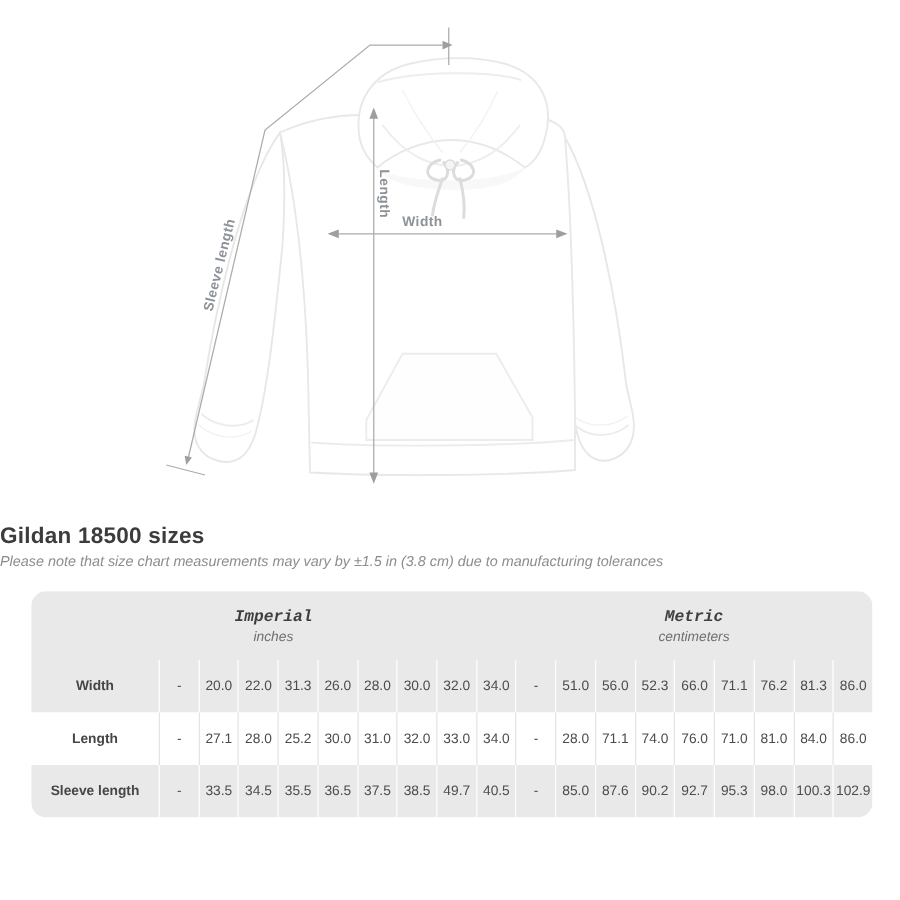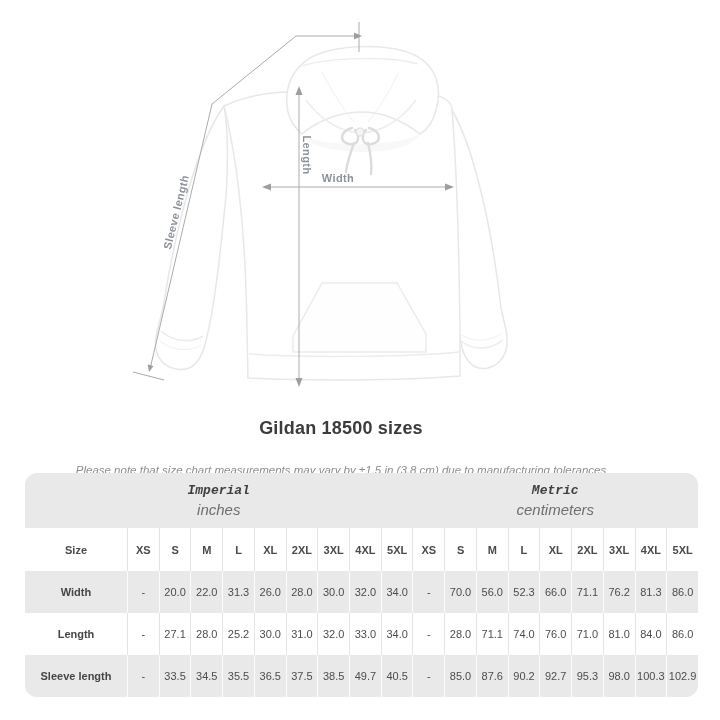--- a/index.html
+++ b/index.html
@@ -9,32 +9,32 @@
   
   .figure{position:absolute;left:0;top:0;width:720px;height:410px;}
   .figure svg{position:absolute;left:0;top:0;}
   .measure-label{position:absolute;font-size:11px;color:#8d9298;letter-spacing:.4px;
                  white-space:nowrap;font-weight:bold;}
   .lbl-length{left:307px;top:155px;transform:translate(-50%,-50%) rotate(90deg);}
   .lbl-width{left:338px;top:178px;transform:translate(-50%,-50%);}
   .lbl-sleeve{left:176px;top:212px;transform:translate(-50%,-50%) rotate(-76deg);}
 
   
-  .caption{position:absolute;left:0;top:418px;width:682px;text-align:center;}
+  .caption{position:absolute;left:0;top:418px;width:682px;}
   .caption h1{margin:0;font-size:18px;font-weight:bold;color:#3c3c3c;letter-spacing:.2px;}
-  .caption .note{margin-top:25px;font-size:11.5px;font-style:italic;color:#8c8c8c;}
+  .caption .note{margin-top:5px;font-size:11.5px;font-style:italic;color:#8c8c8c;}
 
   
   .size-table{position:absolute;left:25px;top:473px;width:673px;border-radius:12px;overflow:hidden;}
   table{width:100%;border-collapse:separate;border-spacing:0;table-layout:fixed;}
   col.label-col{width:102px;}
   td{text-align:center;vertical-align:middle;font-size:11px;color:#4c4c4c;padding:0;}
   tr.band td{background:#e9e9e9;height:55px;}
   tr.band .g-label{font-size:13px;font-weight:bold;font-style:italic;color:#3f3f3f;font-family:Liberation Mono, monospace;}
-  tr.band .g-unit{font-size:15px;font-style:italic;color:#6e6e6e;margin-top:3px;}
+  tr.band .g-unit{font-size:11px;font-style:italic;color:#6e6e6e;margin-top:3px;}
   tr.sizes td{background:#ffffff;height:43px;font-weight:bold;color:#4a4a4a;}
   tr.row-white td{background:#ffffff;height:42px;}
   tr.row-gray td{background:#e9e9e9;height:42px;}
   td.row-label{font-weight:bold;color:#464646;}
   tr.sizes td + td, tr.row-white td + td{border-left:1px solid #e4e4e4;}
   tr.row-gray td + td{border-left:1px solid rgba(255,255,255,.85);}
 </style>
 </head>
 <body>
 
@@ -113,54 +113,33 @@
           <tr class="band">
         <td colspan="10">
           <div class="g-label">Imperial</div>
           <div class="g-unit">inches</div>
         </td>
         <td colspan="9">
           <div class="g-label">Metric</div>
           <div class="g-unit">centimeters</div>
         </td>
       </tr>
-      <tr class="sizes">
-        <td class="row-label">Size</td>
-        <td>XS</td>
-        <td>S</td>
-        <td>M</td>
-        <td>L</td>
-        <td>XL</td>
-        <td>2XL</td>
-        <td>3XL</td>
-        <td>4XL</td>
-        <td>5XL</td>
-        <td>XS</td>
-        <td>S</td>
-        <td>M</td>
-        <td>L</td>
-        <td>XL</td>
-        <td>2XL</td>
-        <td>3XL</td>
-        <td>4XL</td>
-        <td>5XL</td>
-      </tr>
       <tr class="row-gray">
         <td class="row-label">Width</td>
         <td>-</td>
         <td>20.0</td>
         <td>22.0</td>
         <td>31.3</td>
         <td>26.0</td>
         <td>28.0</td>
         <td>30.0</td>
         <td>32.0</td>
         <td>34.0</td>
         <td>-</td>
-        <td>70.0</td>
+        <td>51.0</td>
         <td>56.0</td>
         <td>52.3</td>
         <td>66.0</td>
         <td>71.1</td>
         <td>76.2</td>
         <td>81.3</td>
         <td>86.0</td>
       </tr>
       <tr class="row-white">
         <td class="row-label">Length</td>

